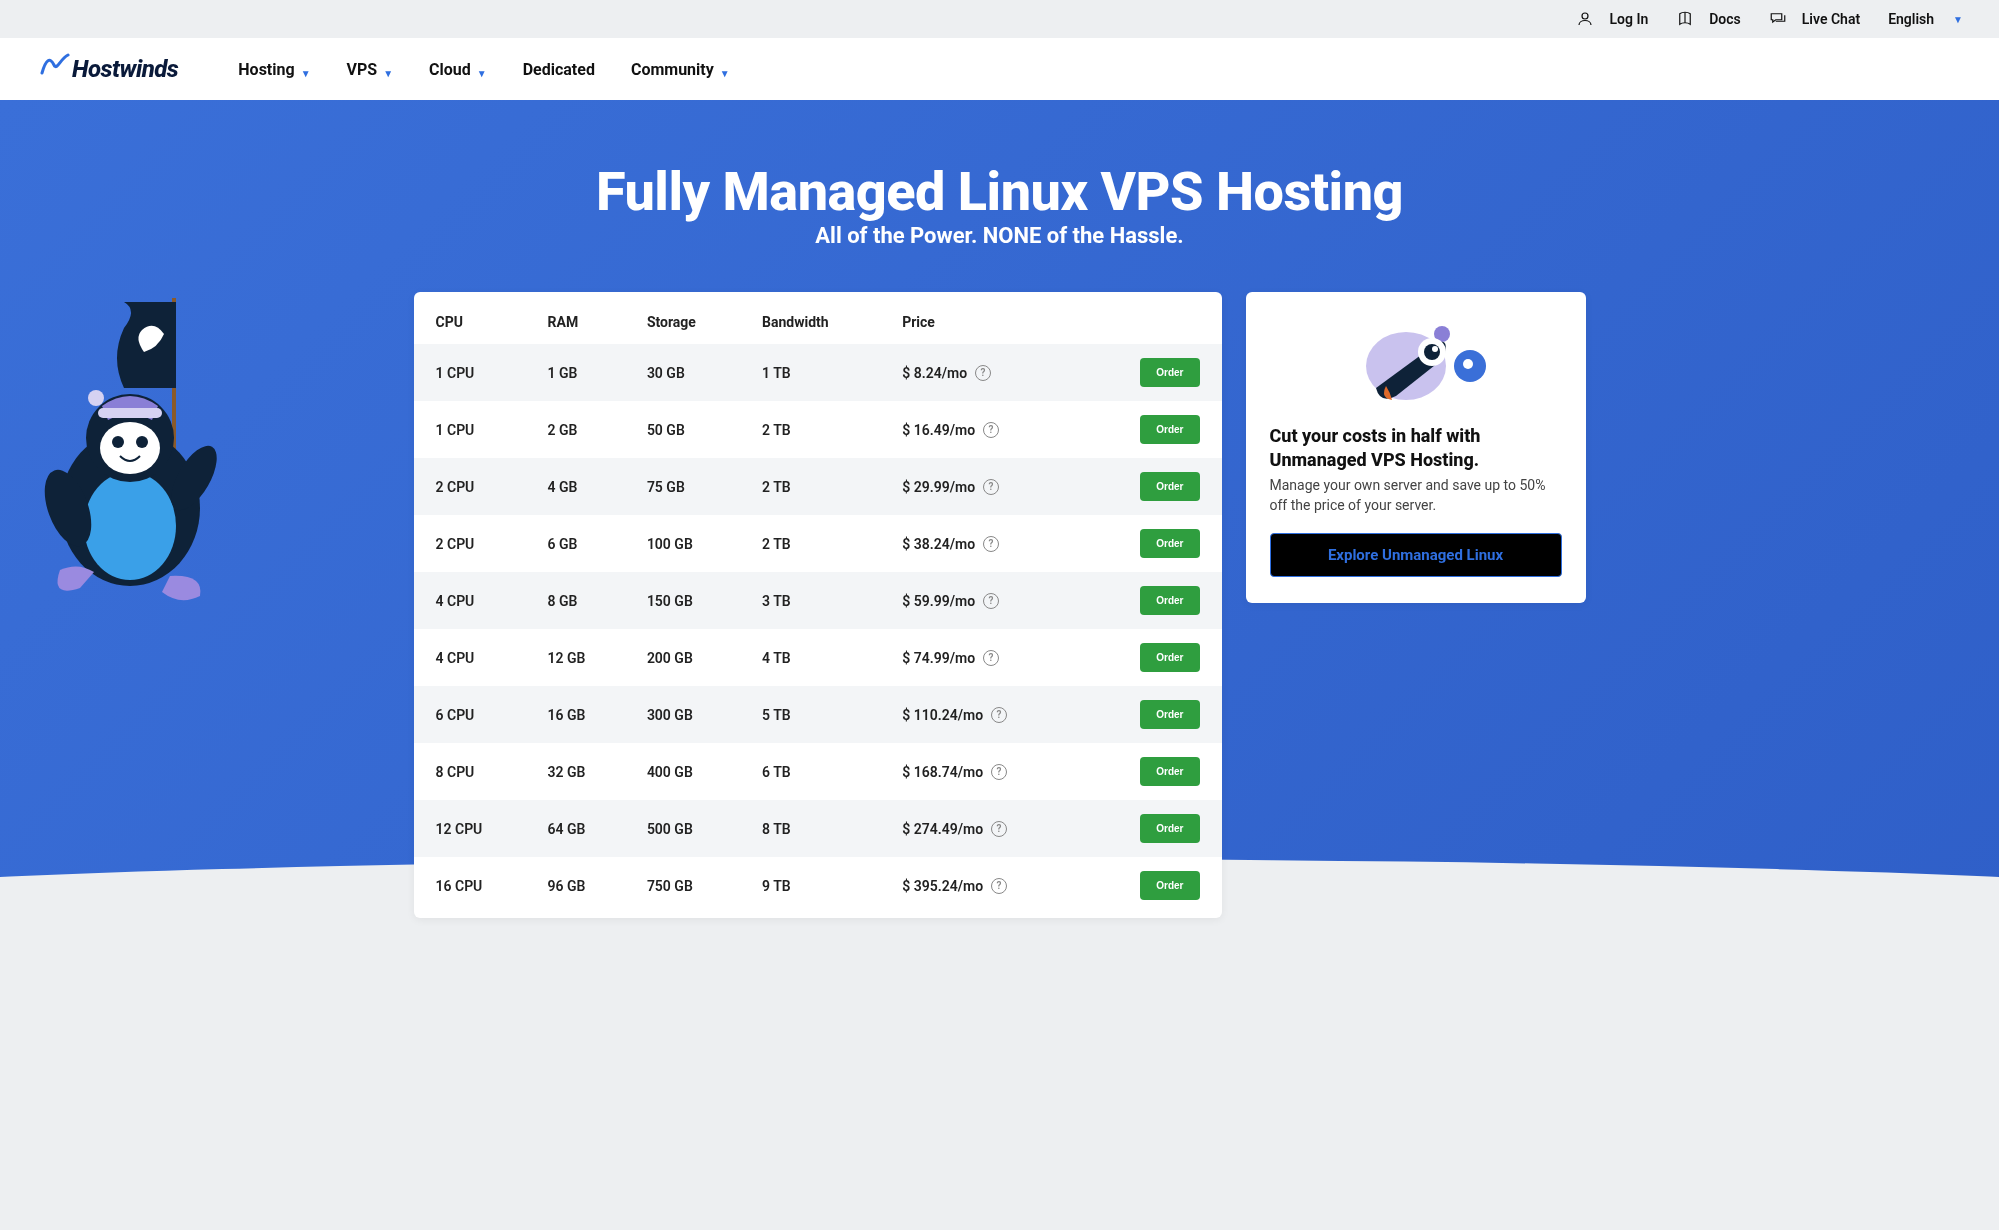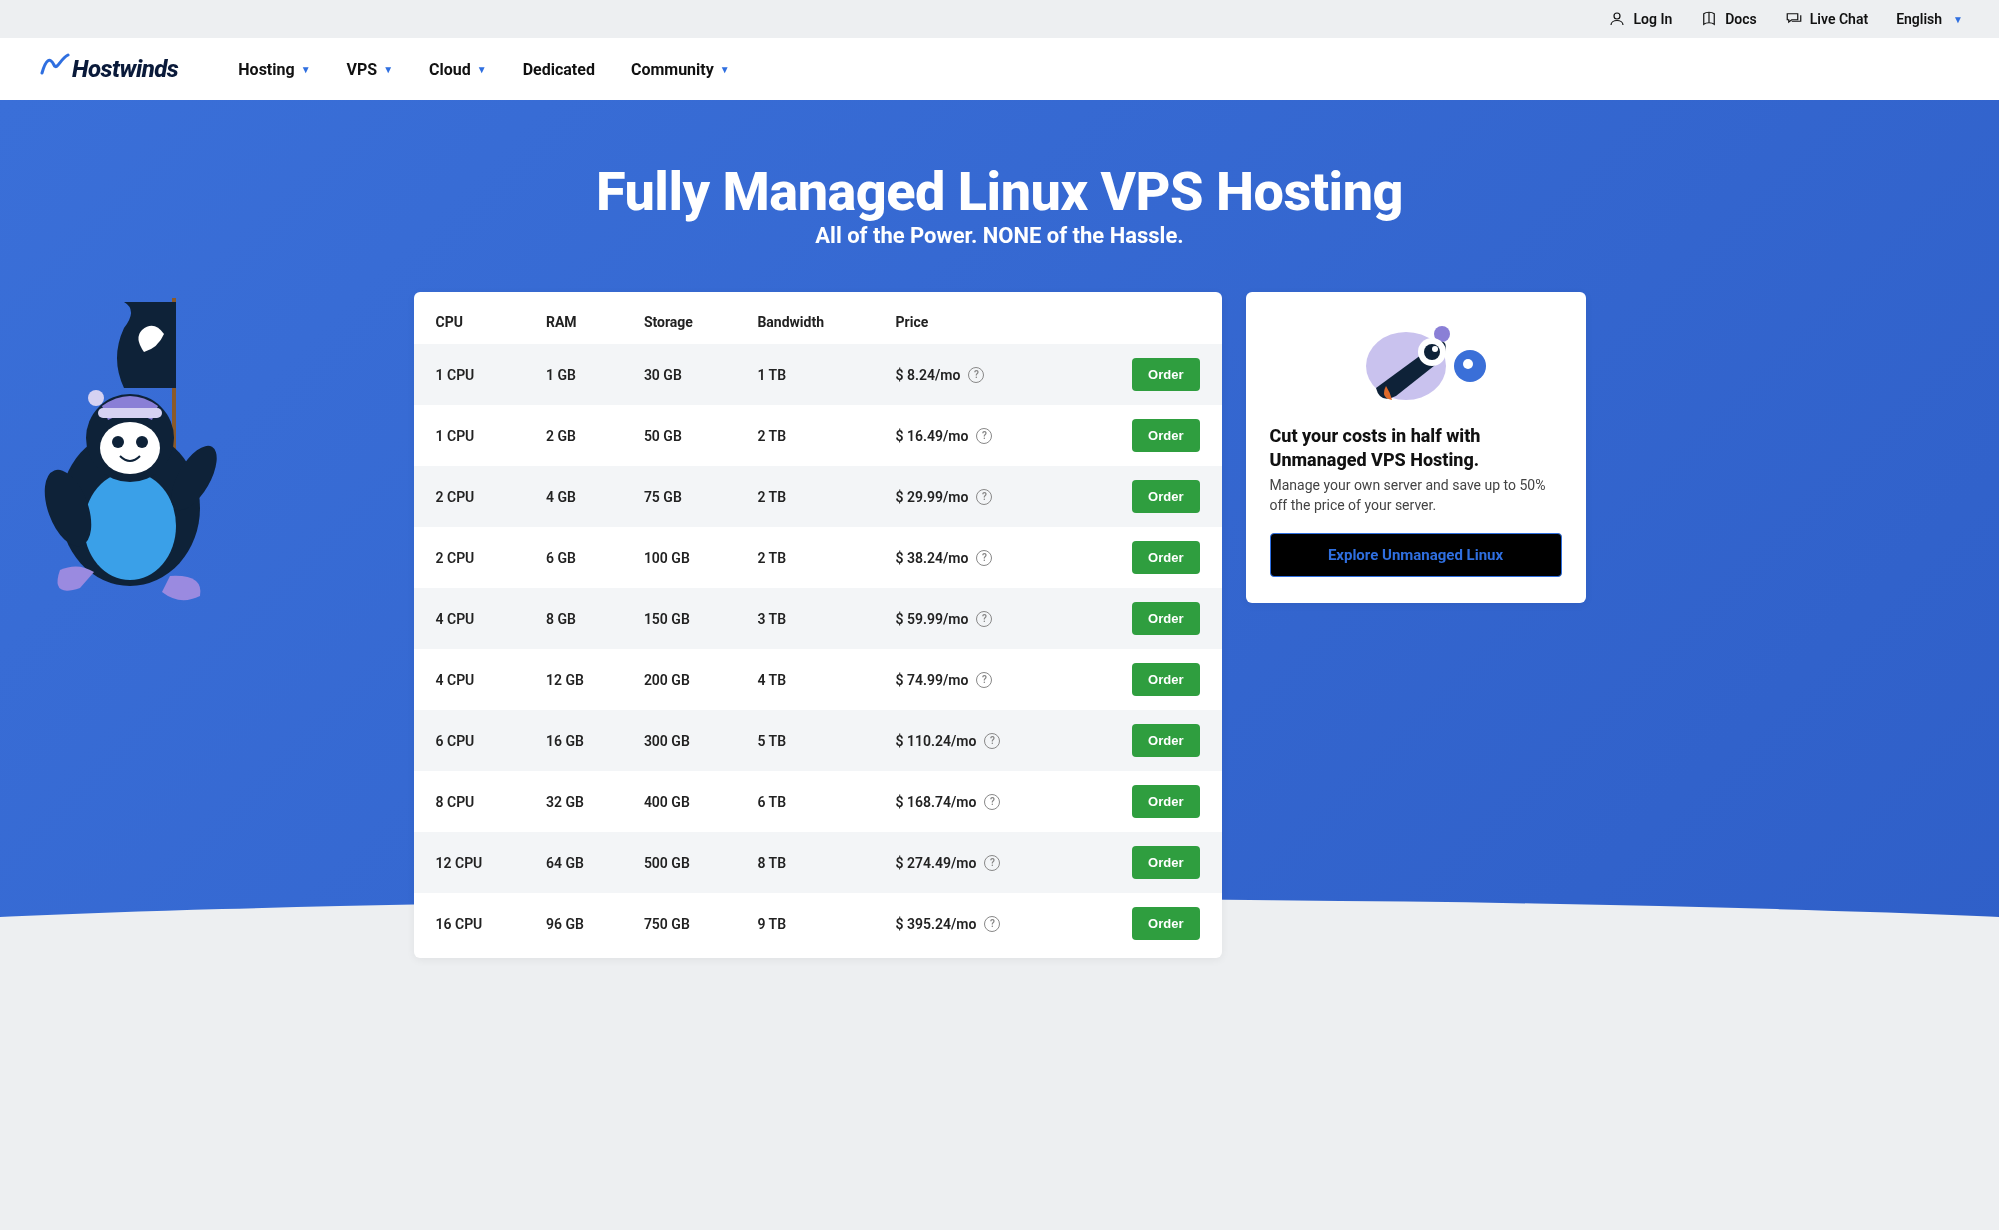--- a/index.html
+++ b/index.html
@@ -1,29 +1,29 @@
 <!DOCTYPE html>
 <html><head>
 <meta charset="utf-8">
 <style>
 * { margin: 0; padding: 0; box-sizing: border-box; }
 body { font-family: -apple-system, BlinkMacSystemFont, "Segoe UI", Roboto, Helvetica, Arial, sans-serif; background: #edeff1; color: #1a1a1a; }
 
 
 .utilbar { display: flex; justify-content: flex-end; align-items: center; gap: 28px; padding: 10px 36px; font-size: 14px; font-weight: 600; color: #111; }
-.utilbar a { display: flex; align-items: center; gap: 7px; color: #111; text-decoration: none; cursor: pointer; }
+.utilbar a { display: flex; align-items: center; gap: 15px; color: #111; text-decoration: none; cursor: pointer; }
 .utilbar svg { width: 18px; height: 18px; stroke: #111; fill: none; stroke-width: 1.6; }
 .lang-chevron { color: #2f6fe0; font-size: 10px; margin-left: 4px; }
 
 
 .mainnav { background: #fff; display: flex; align-items: center; padding: 0 40px; height: 62px; }
 .logo { display: flex; align-items: center; font-size: 24px; font-weight: 800; color: #0a1a3a; font-style: italic; letter-spacing: -0.5px; }
 .logo .wave { color: #2f6fe0; margin-right: 2px; font-size: 28px; }
 .navitems { display: flex; gap: 36px; margin-left: 60px; }
-.navitems a { font-size: 16px; font-weight: 700; color: #111; text-decoration: none; display: flex; align-items: center; gap: 6px; cursor: pointer; }
+.navitems a { font-size: 16px; font-weight: 700; color: #111; text-decoration: none; display: flex; align-items: flex-end; gap: 6px; cursor: pointer; }
 .navitems .chev { color: #2f6fe0; font-size: 10px; }
 
 
 .hero { background: linear-gradient(135deg, #3a6fd8 0%, #2f5fc8 100%); position: relative; overflow: visible; padding: 60px 0 0 0; }
 .hero::after { content: ""; position: absolute; left: 0; right: 0; bottom: -1px; height: 120px; background: #edeff1; border-radius: 100% 100% 0 0 / 100% 100% 0 0; transform: scaleX(1.4); z-index: 0; }
 .hero h1 { text-align: center; color: #fff; font-size: 54px; font-weight: 800; letter-spacing: -0.5px; }
 .hero .sub { text-align: center; color: #fff; font-size: 22px; font-weight: 700; }
 
 
 .content { position: relative; z-index: 2; display: flex; justify-content: center; gap: 24px; padding: 44px 40px 60px 40px; align-items: flex-start; }
@@ -32,21 +32,21 @@
 .mascot { position: absolute; left: 20px; top: 10px; width: 240px; height: 360px; z-index: 3; }
 
 
 .pricecard { background: #fff; border-radius: 6px; width: 808px; padding: 8px 0 4px 0; box-shadow: 0 2px 8px rgba(0,0,0,.06); }
 .pricecard table { width: 100%; border-collapse: collapse; }
 .pricecard th { text-align: left; font-size: 14px; font-weight: 700; color: #222; padding: 14px 10px 14px 22px; }
 .pricecard td { font-size: 14px; font-weight: 600; color: #222; padding: 14px 10px 14px 22px; }
 .pricecard tbody tr:nth-child(odd) { background: #f3f5f7; }
 .pricecard .pricecell { display: flex; align-items: center; gap: 8px; }
 .pricecard .help { display: inline-flex; width: 16px; height: 16px; border: 1.3px solid #888; border-radius: 50%; align-items: center; justify-content: center; font-size: 10px; color: #888; cursor: help; }
-.orderbtn { background: #2f9e3f; color: #fff; border: none; border-radius: 4px; padding: 9px 16px; font-size: 13px; font-weight: 700; cursor: pointer; }
+.orderbtn { background: #2f9e3f; color: #fff; border: none; border-radius: 4px; padding: 9px 16px; font-size: 10px; font-weight: 700; cursor: pointer; }
 .ordercell { text-align: right; padding-right: 22px !important; }
 
 
 .sidecard { background: #fff; border-radius: 6px; width: 340px; padding: 24px 24px 26px 24px; box-shadow: 0 2px 8px rgba(0,0,0,.06); }
 .sidecard .art { display: flex; justify-content: center; margin-bottom: 18px; }
 .sidecard h3 { font-size: 18px; font-weight: 800; line-height: 1.35; color: #111; margin-bottom: 2px; }
 .sidecard p { font-size: 14px; color: #444; line-height: 1.45; margin-bottom: 18px; }
 .explorebtn { display: block; width: 100%; text-align: center; border: 1px solid #2f6fe0; color: #2f6fe0; background: #000000; border-radius: 4px; padding: 12px 0; font-size: 15px; font-weight: 700; cursor: pointer; text-decoration: none; }
 
 

